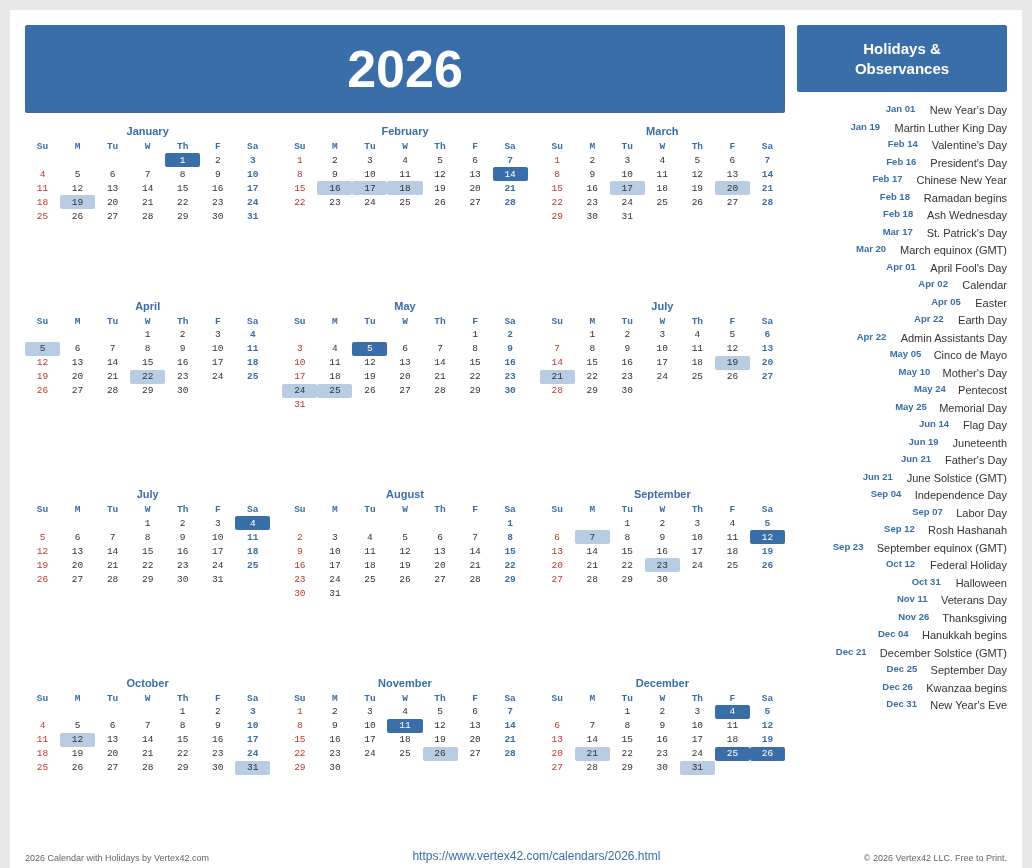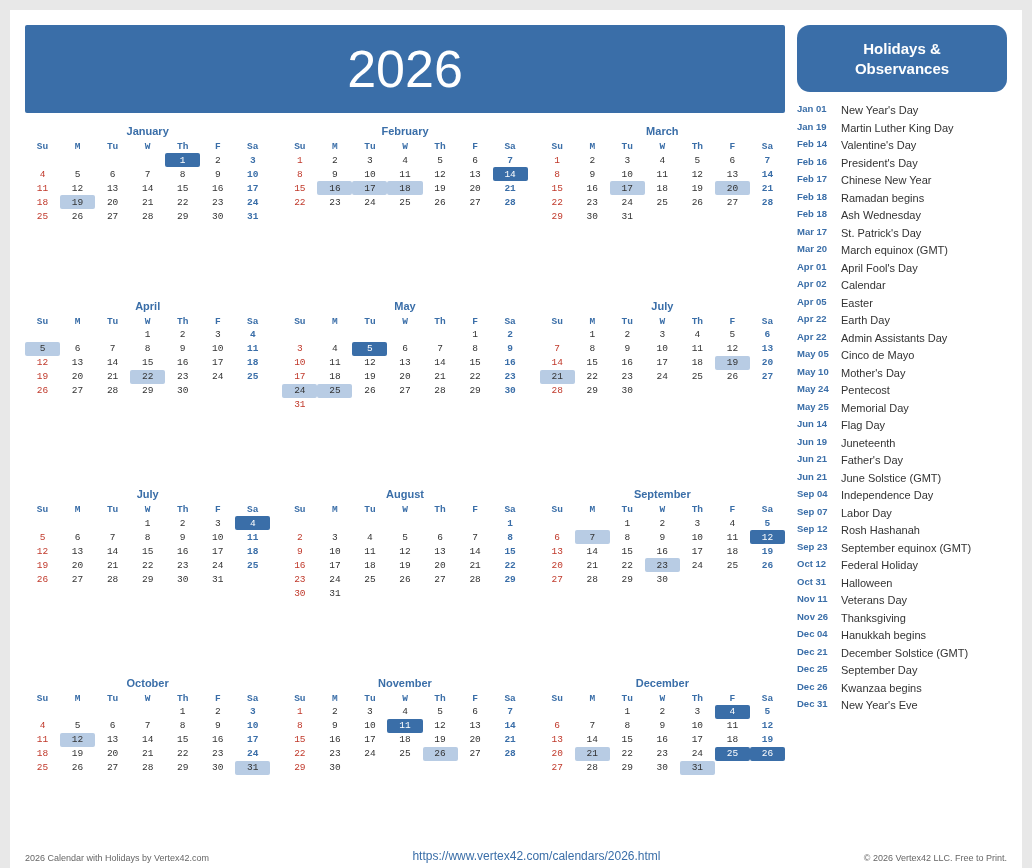--- a/index.html
+++ b/index.html
@@ -28,21 +28,21 @@
     .calendar-section {
       flex: 1;
       display: flex;
       flex-direction: column;
     }
     .year-header {
       background: #3a6ea8;
       color: white;
       text-align: center;
       font-size: 52px;
-      font-weight: normal;
+      font-weight: bold;
       padding: 14px 0;
       margin-bottom: 12px;
       border-radius: 2px;
     }
     .months-grid {
       display: grid;
       grid-template-columns: 1fr 1fr 1fr;
       gap: 12px;
       flex: 1;
     }
@@ -93,34 +93,35 @@
       display: flex;
       flex-direction: column;
     }
     .holidays-header {
       background: #3a6ea8;
       color: white;
       text-align: center;
       font-size: 15px;
       font-weight: bold;
       padding: 14px 8px;
-      border-radius: 13px;
+      border-radius: 2px;
       line-height: 1.3;
       margin-bottom: 10px;
     }
     .holidays-list {
       display: flex;
       flex-direction: column;
       gap: 1px;
     }
     .holiday-row {
       display: flex;
       gap: 6px;
       font-size: 9.5px;
       line-height: 1.5;
+      justify-content: flex-end;
     }
     .holiday-date {
       color: #3a6ea8;
       font-weight: bold;
       min-width: 38px;
       font-size: 9.5px;
     }
     .holiday-name {
       color: #333;
       font-size: 11px;

